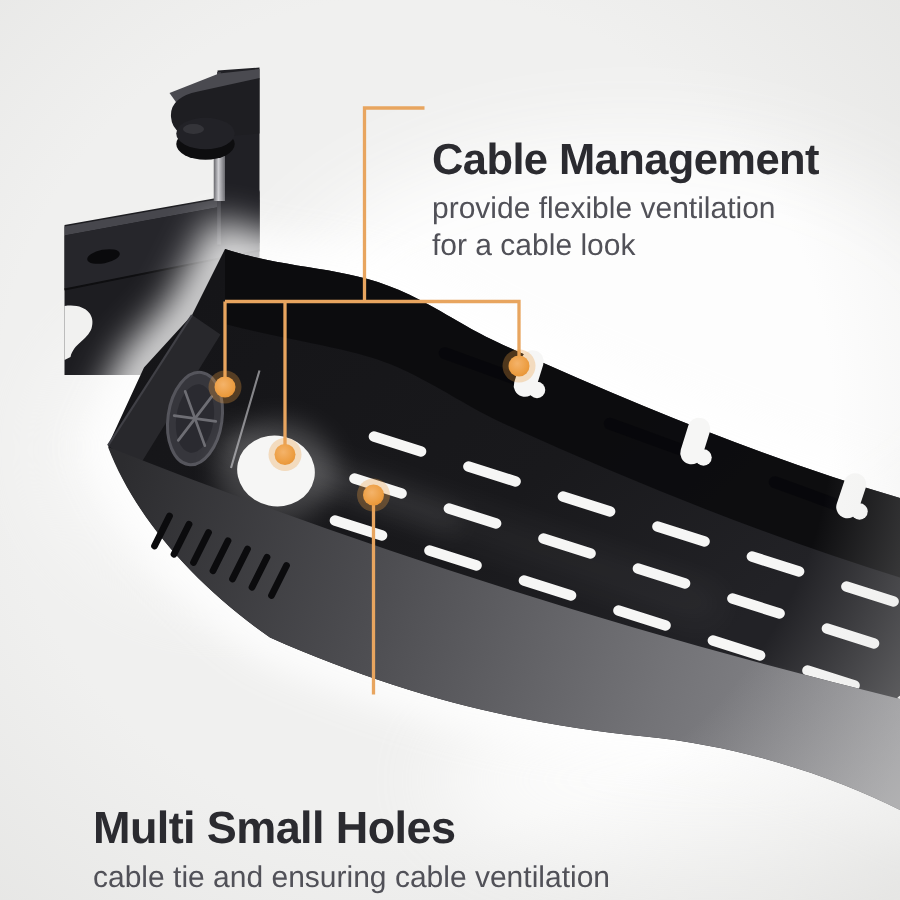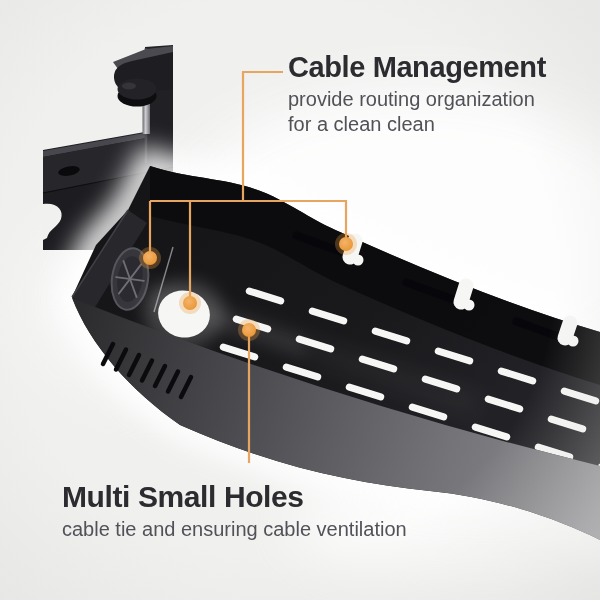--- a/index.html
+++ b/index.html
@@ -6,31 +6,31 @@
   #stage{
     position:relative;width:600px;height:600px;overflow:hidden;
     background:var(--bg,#f0f0ef);
     font-family:"Liberation Sans",sans-serif;
   }
   #scene{position:absolute;left:0;top:0;}
   .vignette{
     position:absolute;left:0;top:0;width:600px;height:600px;pointer-events:none;
     background:radial-gradient(ellipse 75% 75% at 46% 46%, rgba(235,235,234,0) 62%, rgba(221,221,219,0.55) 100%);
   }
-  .callout{position:absolute;}
+  .callout{position:absolute;margin-top:40px;}
   .callout .ttl{
     font-weight:700;color:var(--heading,#2b2b30);
     font-size:29px;line-height:33px;letter-spacing:-0.4px;white-space:nowrap;
   }
   .callout .desc{
     font-weight:400;color:var(--body,#515158);
     font-size:20px;line-height:24.5px;margin-top:3px;white-space:nowrap;
   }
   #callout-top{left:288px;top:51px;}
-  #callout-bottom{left:62px;top:480px;}
+  #callout-bottom{left:62px;top:496px;}
   #callout-bottom .ttl{font-size:30px;line-height:34px;}
 </style>
 </head>
 <body>
 
 <div id="stage">
 
 <svg id="scene" width="600" height="600" viewBox="0 0 600 600">
   <defs>
     <filter id="b30" x="-60%" y="-60%" width="220%" height="220%">
@@ -197,22 +197,22 @@
       <circle cx="249" cy="330" r="7" fill="url(#dotGrad)"></circle>
     </g>
   </g>
 </svg>
 
 <div class="vignette"></div>
 
 <div id="callout-top" class="callout">
   <div class="ttl">Cable Management</div>
   <div class="desc">
-    <div>provide routing organization</div>
-    <div>for a clean clean</div>
+    <div>provide flexible ventilation</div>
+    <div>for a cable look</div>
   </div>
 </div>
 
 <div id="callout-bottom" class="callout">
   <div class="ttl">Multi Small Holes</div>
   <div class="desc">
     <div>cable tie and ensuring cable ventilation</div>
   </div>
 </div>
 

